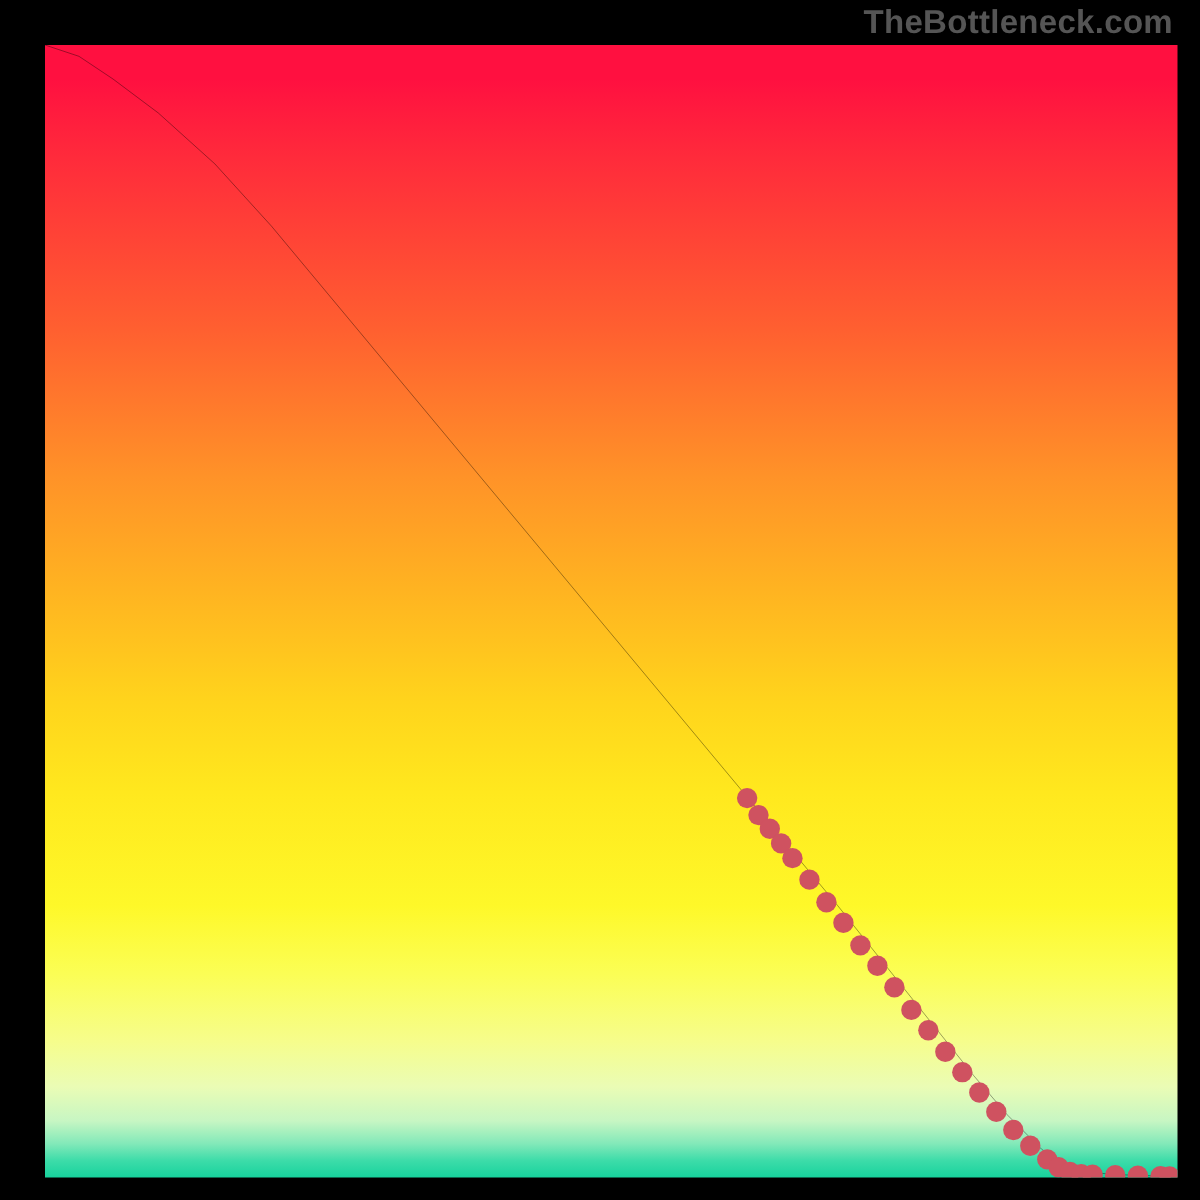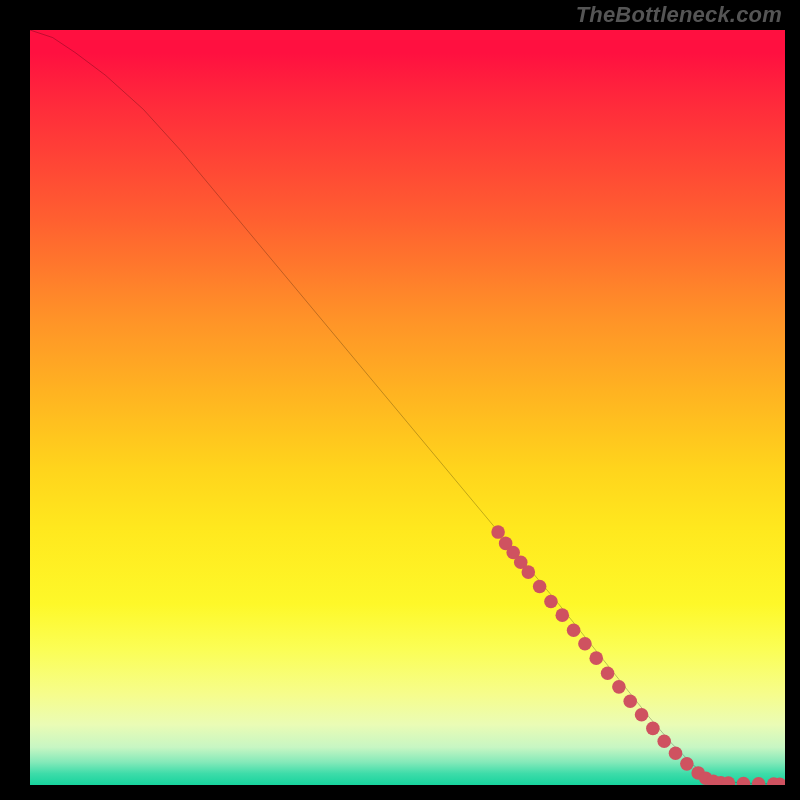--- a/index.html
+++ b/index.html
@@ -18,21 +18,20 @@
   }
   .watermark {
     position: absolute;
     top: 2px;
     right: 18px;
     color: #555555;
     font-size: 22px;
     font-weight: 600;
     letter-spacing: 0.2px;
     user-select: none;
-    font-style: italic;
   }
   .plot-area {
     position: absolute;
     left: 30px;
     top: 30px;
     width: 755px;
     height: 755px;
   }
   
   .gradient-bg {

